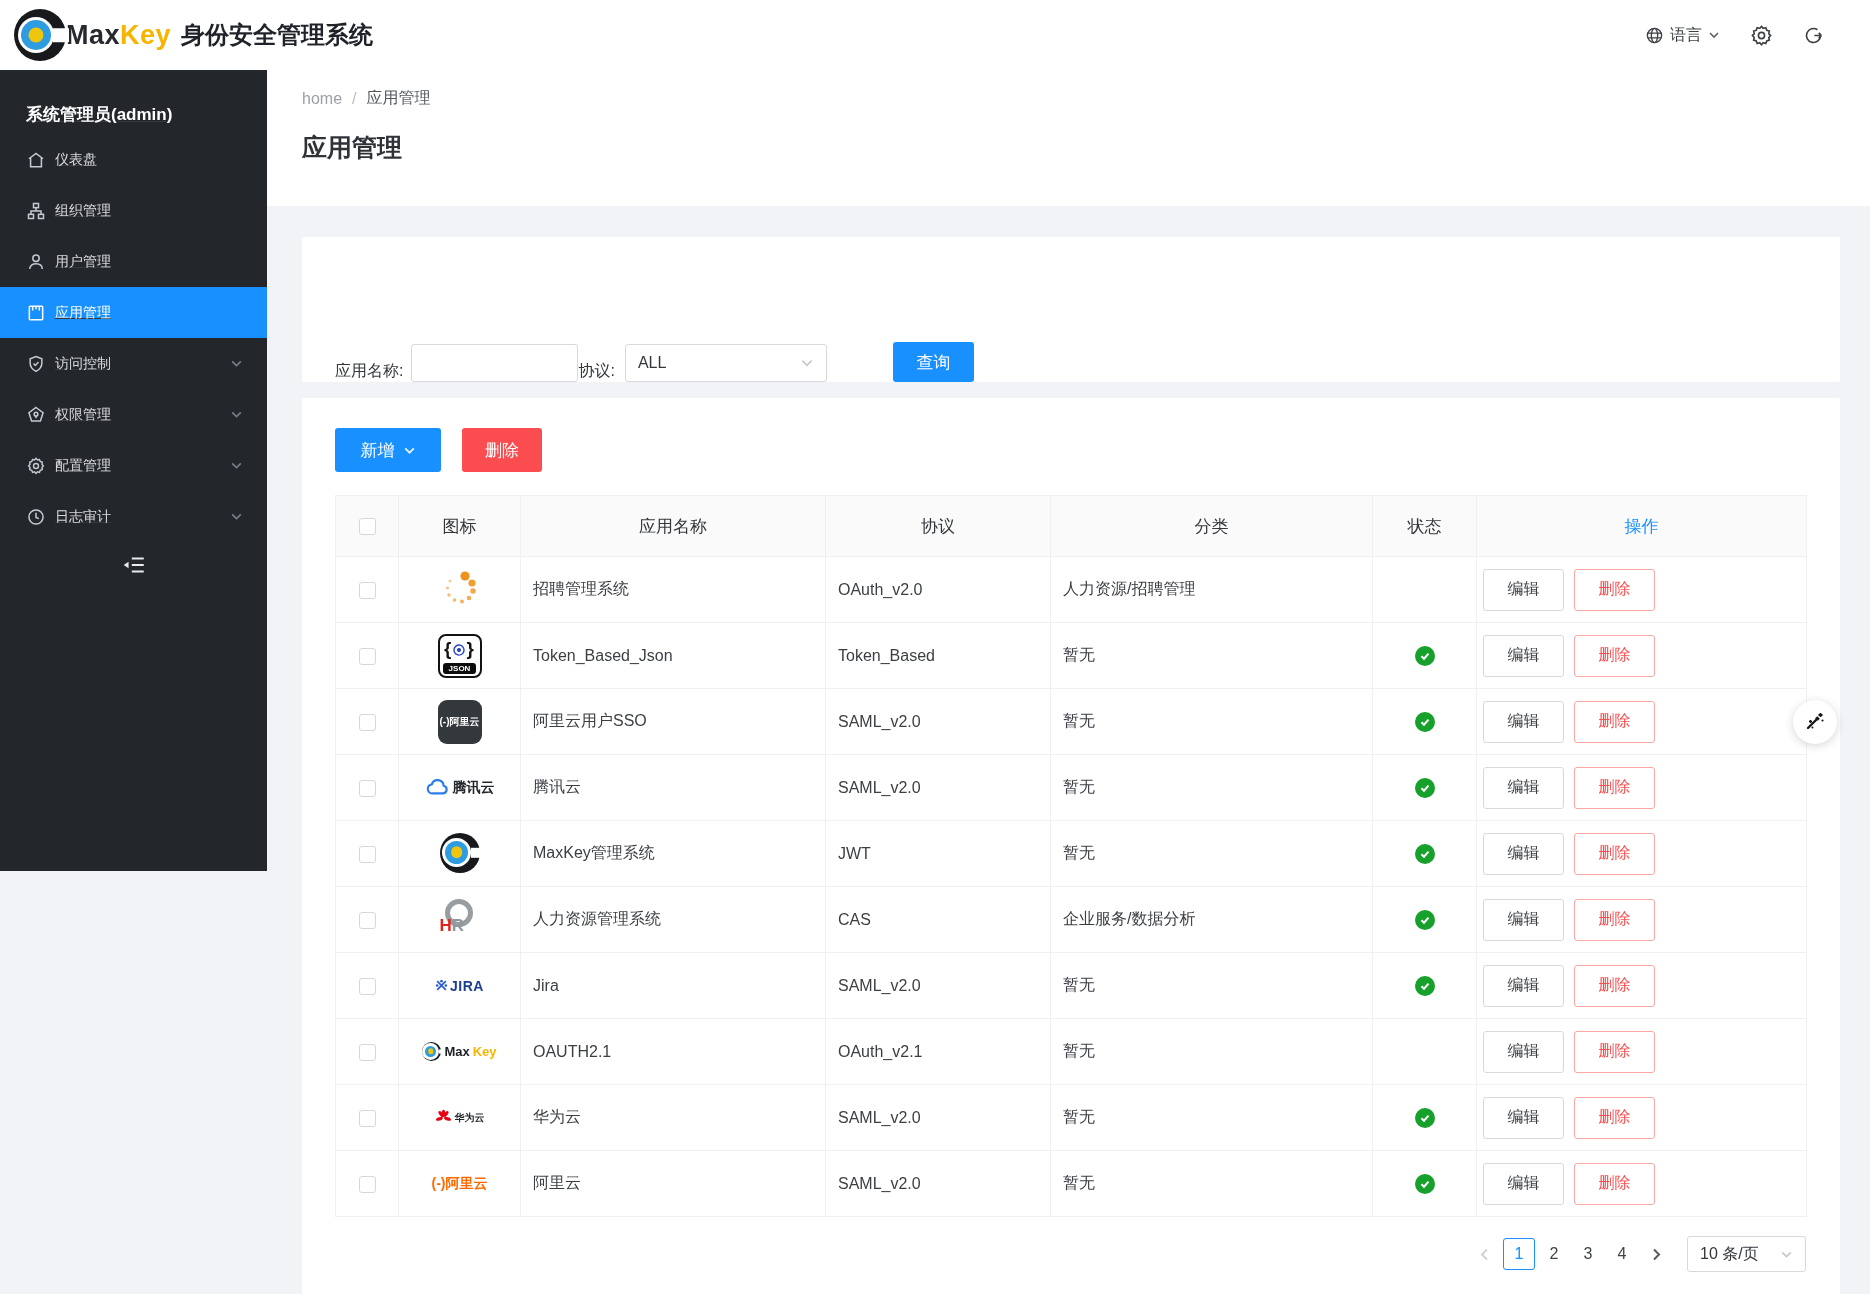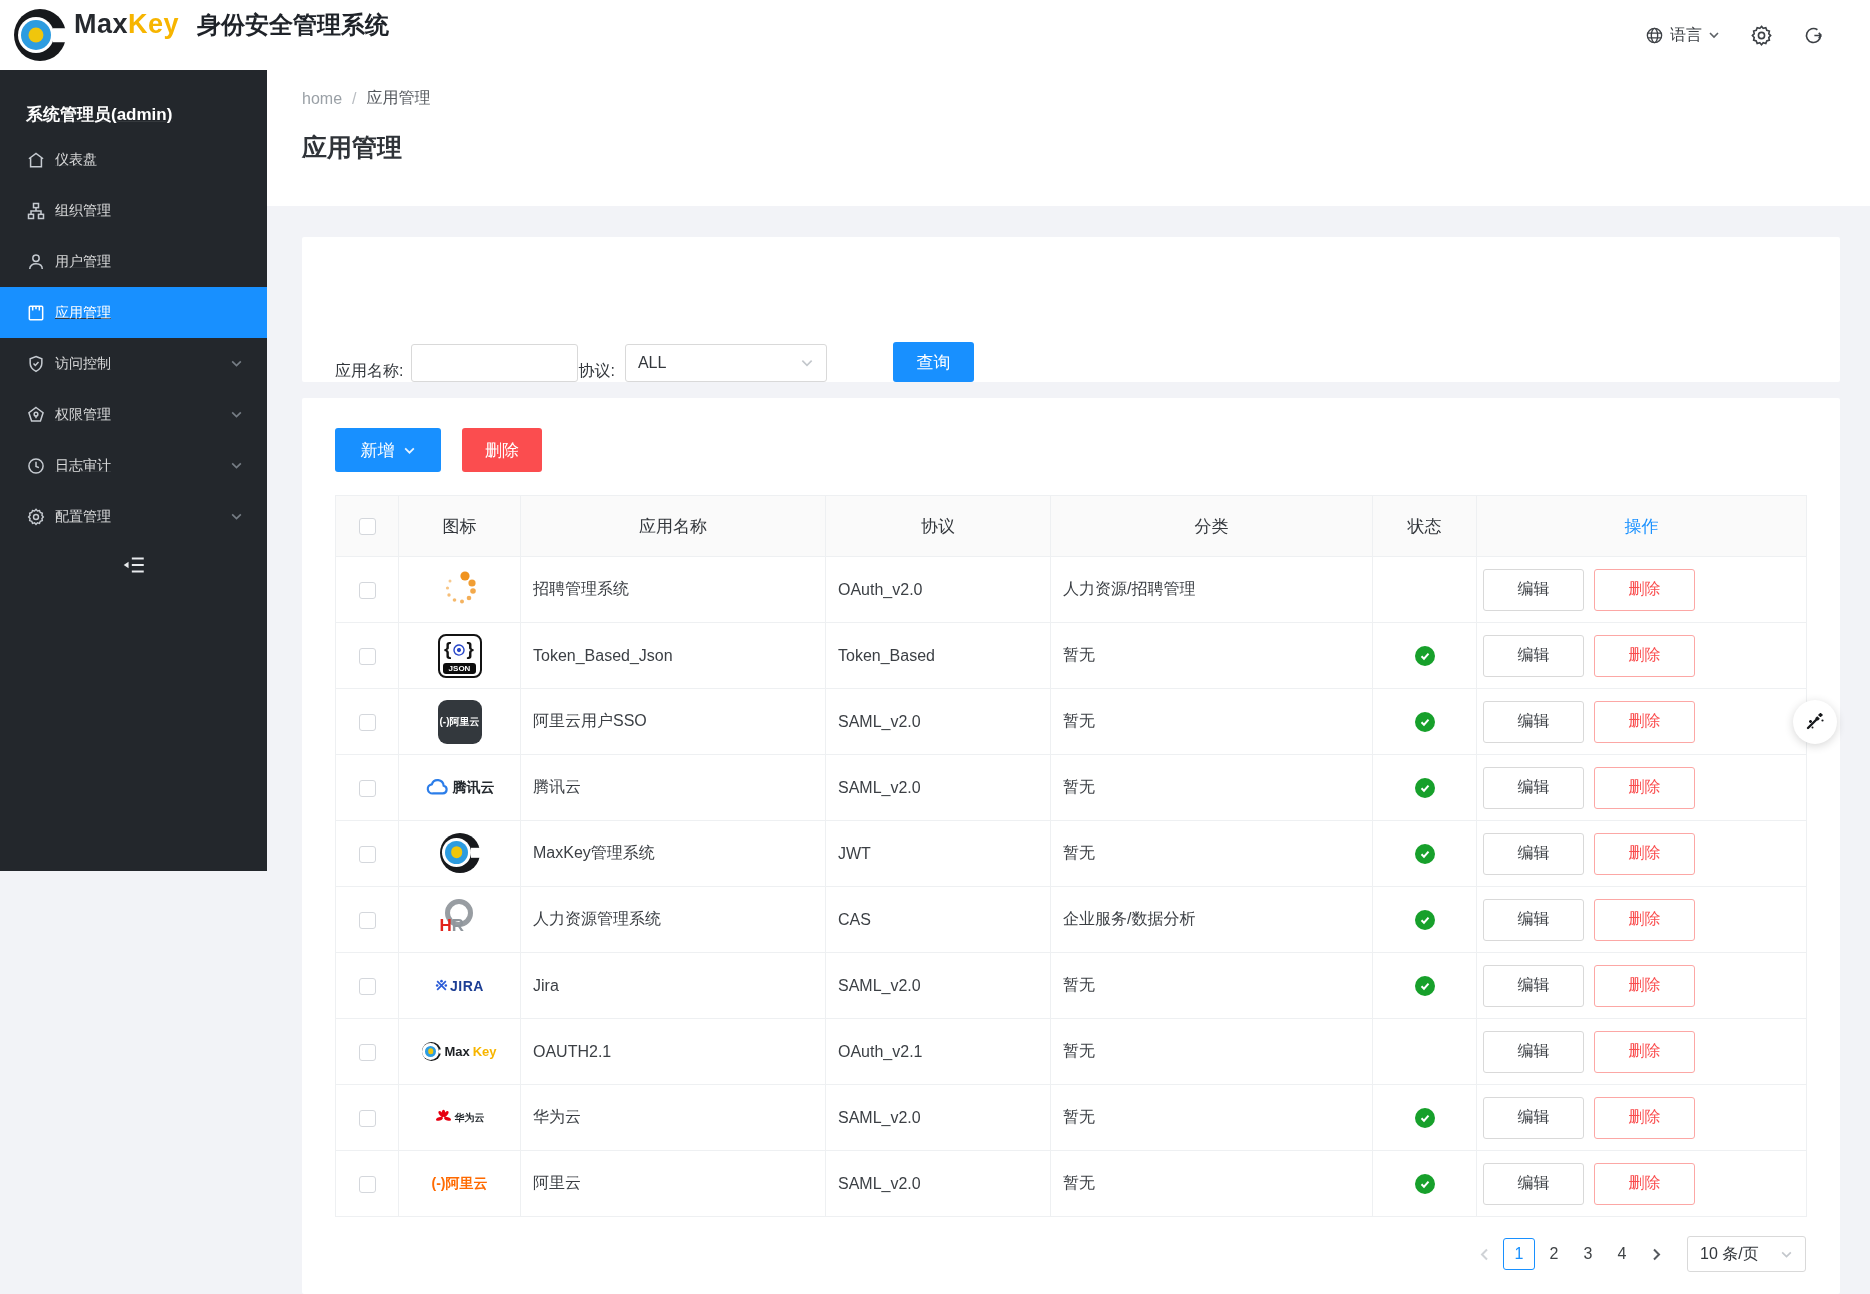--- a/index.html
+++ b/index.html
@@ -2,21 +2,21 @@
 <html><head>
 <meta charset="utf-8">
 <style>
   * { margin:0; padding:0; box-sizing:border-box; }
   html,body { width:1870px; height:1294px; overflow:hidden; }
   body { font-family:"Liberation Sans","DejaVu Sans",sans-serif; background:#f2f3f7; color:#35393d; }
   .app { position:relative; width:1870px; height:1294px; }
 
   
   .topbar { position:absolute; top:0; left:0; right:0; height:70px; background:#fff; display:flex; align-items:center; padding:0 46px 0 14px; z-index:5; }
-  .brand { display:flex; gap:8px; }
+  .brand { display:flex; align-items:center; }
   .clogo { position:relative; display:inline-block; border-radius:50%; background:#17191c; flex:none; }
   .clogo .notch { position:absolute; right:-3px; top:50%; transform:translateY(-50%); height:26%; width:30%; background:#fff; }
   .clogo .ring { position:absolute; left:14%; top:21%; width:58%; height:58%; background:#2d9ce0; border-radius:50%; box-shadow:0 0 0 3px #fff; }
   .clogo .core { position:absolute; left:50%; top:50%; transform:translate(-50%,-50%); width:50%; height:50%; background:#f0c60c; border-radius:50%; }
   .brand-text { font-size:27px; font-weight:bold; letter-spacing:.5px; color:#26292e; }
   .brand-text .key { color:#f7b500; }
   .brand-title { font-size:24px; font-weight:bold; color:#1f2329; margin-left:10px; }
   .topbar-right { margin-left:auto; display:flex; align-items:center; gap:30px; color:#3c4045; }
   .lang { display:flex; align-items:center; gap:6px; font-size:16px; cursor:pointer; }
   .icon-btn { display:flex; align-items:center; justify-content:center; cursor:pointer; }
@@ -63,21 +63,21 @@
   table { border-collapse:collapse; table-layout:fixed; width:1471px; margin-top:23px; }
   th, td { border:1px solid #eef0f2; font-weight:normal; }
   thead th { height:61px; background:#fafafa; font-size:17px; color:#33373c; text-align:center; }
   thead th.op { color:#1890ff; }
   tbody td { height:66px; font-size:16px; color:#3b3f44; }
   td.c, th.c { text-align:center; }
   td.t { text-align:left; padding-left:12px; }
   td.act { padding-left:6px; }
   .cb { display:inline-block; width:17px; height:17px; border:1px solid #d4d7dc; border-radius:3px; background:#fff; vertical-align:middle; cursor:pointer; }
   .check { display:inline-flex; width:20px; height:20px; border-radius:50%; background:#17a02b; align-items:center; justify-content:center; }
-  .row-btn { width:101px; height:42px; background:#fff; border:1px solid #d9d9d9; border-radius:3px; font-size:16px; color:#3b3f44; cursor:pointer; font-family:inherit; }
+  .row-btn { width:81px; height:42px; background:#fff; border:1px solid #d9d9d9; border-radius:3px; font-size:16px; color:#3b3f44; cursor:pointer; font-family:inherit; }
   .row-btn.danger { border-color:#fca7a5; color:#fa4d4e; margin-left:10px; }
 
   
   .icwrap { display:inline-flex; align-items:center; justify-content:center; min-height:44px; }
   .ic-json { width:44px; height:44px; border:2px solid #131313; border-radius:8px; background:#fff; display:flex; flex-direction:column; align-items:center; justify-content:flex-end; position:relative; }
   .ic-json .br { position:absolute; top:2px; left:0; right:0; font-size:19px; font-weight:bold; color:#131313; letter-spacing:1px; }
   .ic-json .br i { font-style:normal; color:#2746c8; font-size:13px; }
   .ic-json .tag { width:82%; background:#0d0d0d; color:#fff; font-size:8px; font-weight:bold; text-align:center; border-radius:3px; margin-bottom:2px; padding:1px 0; }
   .ic-alidark { width:44px; height:44px; background:#33383d; border-radius:9px; color:#fff; font-size:10px; font-weight:bold; display:flex; align-items:center; justify-content:center; }
   .ic-tc { display:inline-flex; align-items:center; gap:2px; }
@@ -216,40 +216,40 @@
           </span>
           <span class="lbl">权限管理</span>
           <span class="chev">
             <svg width="13" height="13" viewBox="0 0 12 12" fill="none" stroke="currentColor" stroke-width="1.5">
               <path d="M2 4l4 4 4-4"></path>
             </svg>
           </span>
         </div>
         <div class="side-item">
           <span class="mi">
-            <svg width="20" height="20" viewBox="0 0 24 24" fill="none" stroke="currentColor" stroke-width="1.8">
-              <circle cx="12" cy="12" r="8.5"></circle>
-              <path d="M12 7v5.5L15.5 14"></path>
-            </svg>
-          </span>
-          <span class="lbl">日志审计</span>
+            <svg width="20" height="20" viewBox="0 0 24 24" fill="none" stroke="currentColor" stroke-width="1.7">
+              <circle cx="12" cy="12" r="3"></circle>
+              <path d="M12 2.8l1.7 2 2.5-.6.9 2.4 2.5.9-.5 2.5 1.7 1.9-1.7 1.9.5 2.5-2.5.9-.9 2.4-2.5-.6-1.7 2-1.7-2-2.5.6-.9-2.4-2.5-.9.5-2.5-1.7-1.9 1.7-1.9-.5-2.5 2.5-.9.9-2.4 2.5.6z"></path>
+            </svg>
+          </span>
+          <span class="lbl">配置管理</span>
           <span class="chev">
             <svg width="13" height="13" viewBox="0 0 12 12" fill="none" stroke="currentColor" stroke-width="1.5">
               <path d="M2 4l4 4 4-4"></path>
             </svg>
           </span>
         </div>
         <div class="side-item">
           <span class="mi">
-            <svg width="20" height="20" viewBox="0 0 24 24" fill="none" stroke="currentColor" stroke-width="1.7">
-              <circle cx="12" cy="12" r="3"></circle>
-              <path d="M12 2.8l1.7 2 2.5-.6.9 2.4 2.5.9-.5 2.5 1.7 1.9-1.7 1.9.5 2.5-2.5.9-.9 2.4-2.5-.6-1.7 2-1.7-2-2.5.6-.9-2.4-2.5-.9.5-2.5-1.7-1.9 1.7-1.9-.5-2.5 2.5-.9.9-2.4 2.5.6z"></path>
-            </svg>
-          </span>
-          <span class="lbl">配置管理</span>
+            <svg width="20" height="20" viewBox="0 0 24 24" fill="none" stroke="currentColor" stroke-width="1.8">
+              <circle cx="12" cy="12" r="8.5"></circle>
+              <path d="M12 7v5.5L15.5 14"></path>
+            </svg>
+          </span>
+          <span class="lbl">日志审计</span>
           <span class="chev">
             <svg width="13" height="13" viewBox="0 0 12 12" fill="none" stroke="currentColor" stroke-width="1.5">
               <path d="M2 4l4 4 4-4"></path>
             </svg>
           </span>
         </div>
       </nav>
     <div class="side-fold">
       <svg width="26" height="26" viewBox="0 0 24 24" fill="none" stroke="currentColor" stroke-width="2">
           <path d="M10 6h11M10 12h11M10 18h11"></path>

